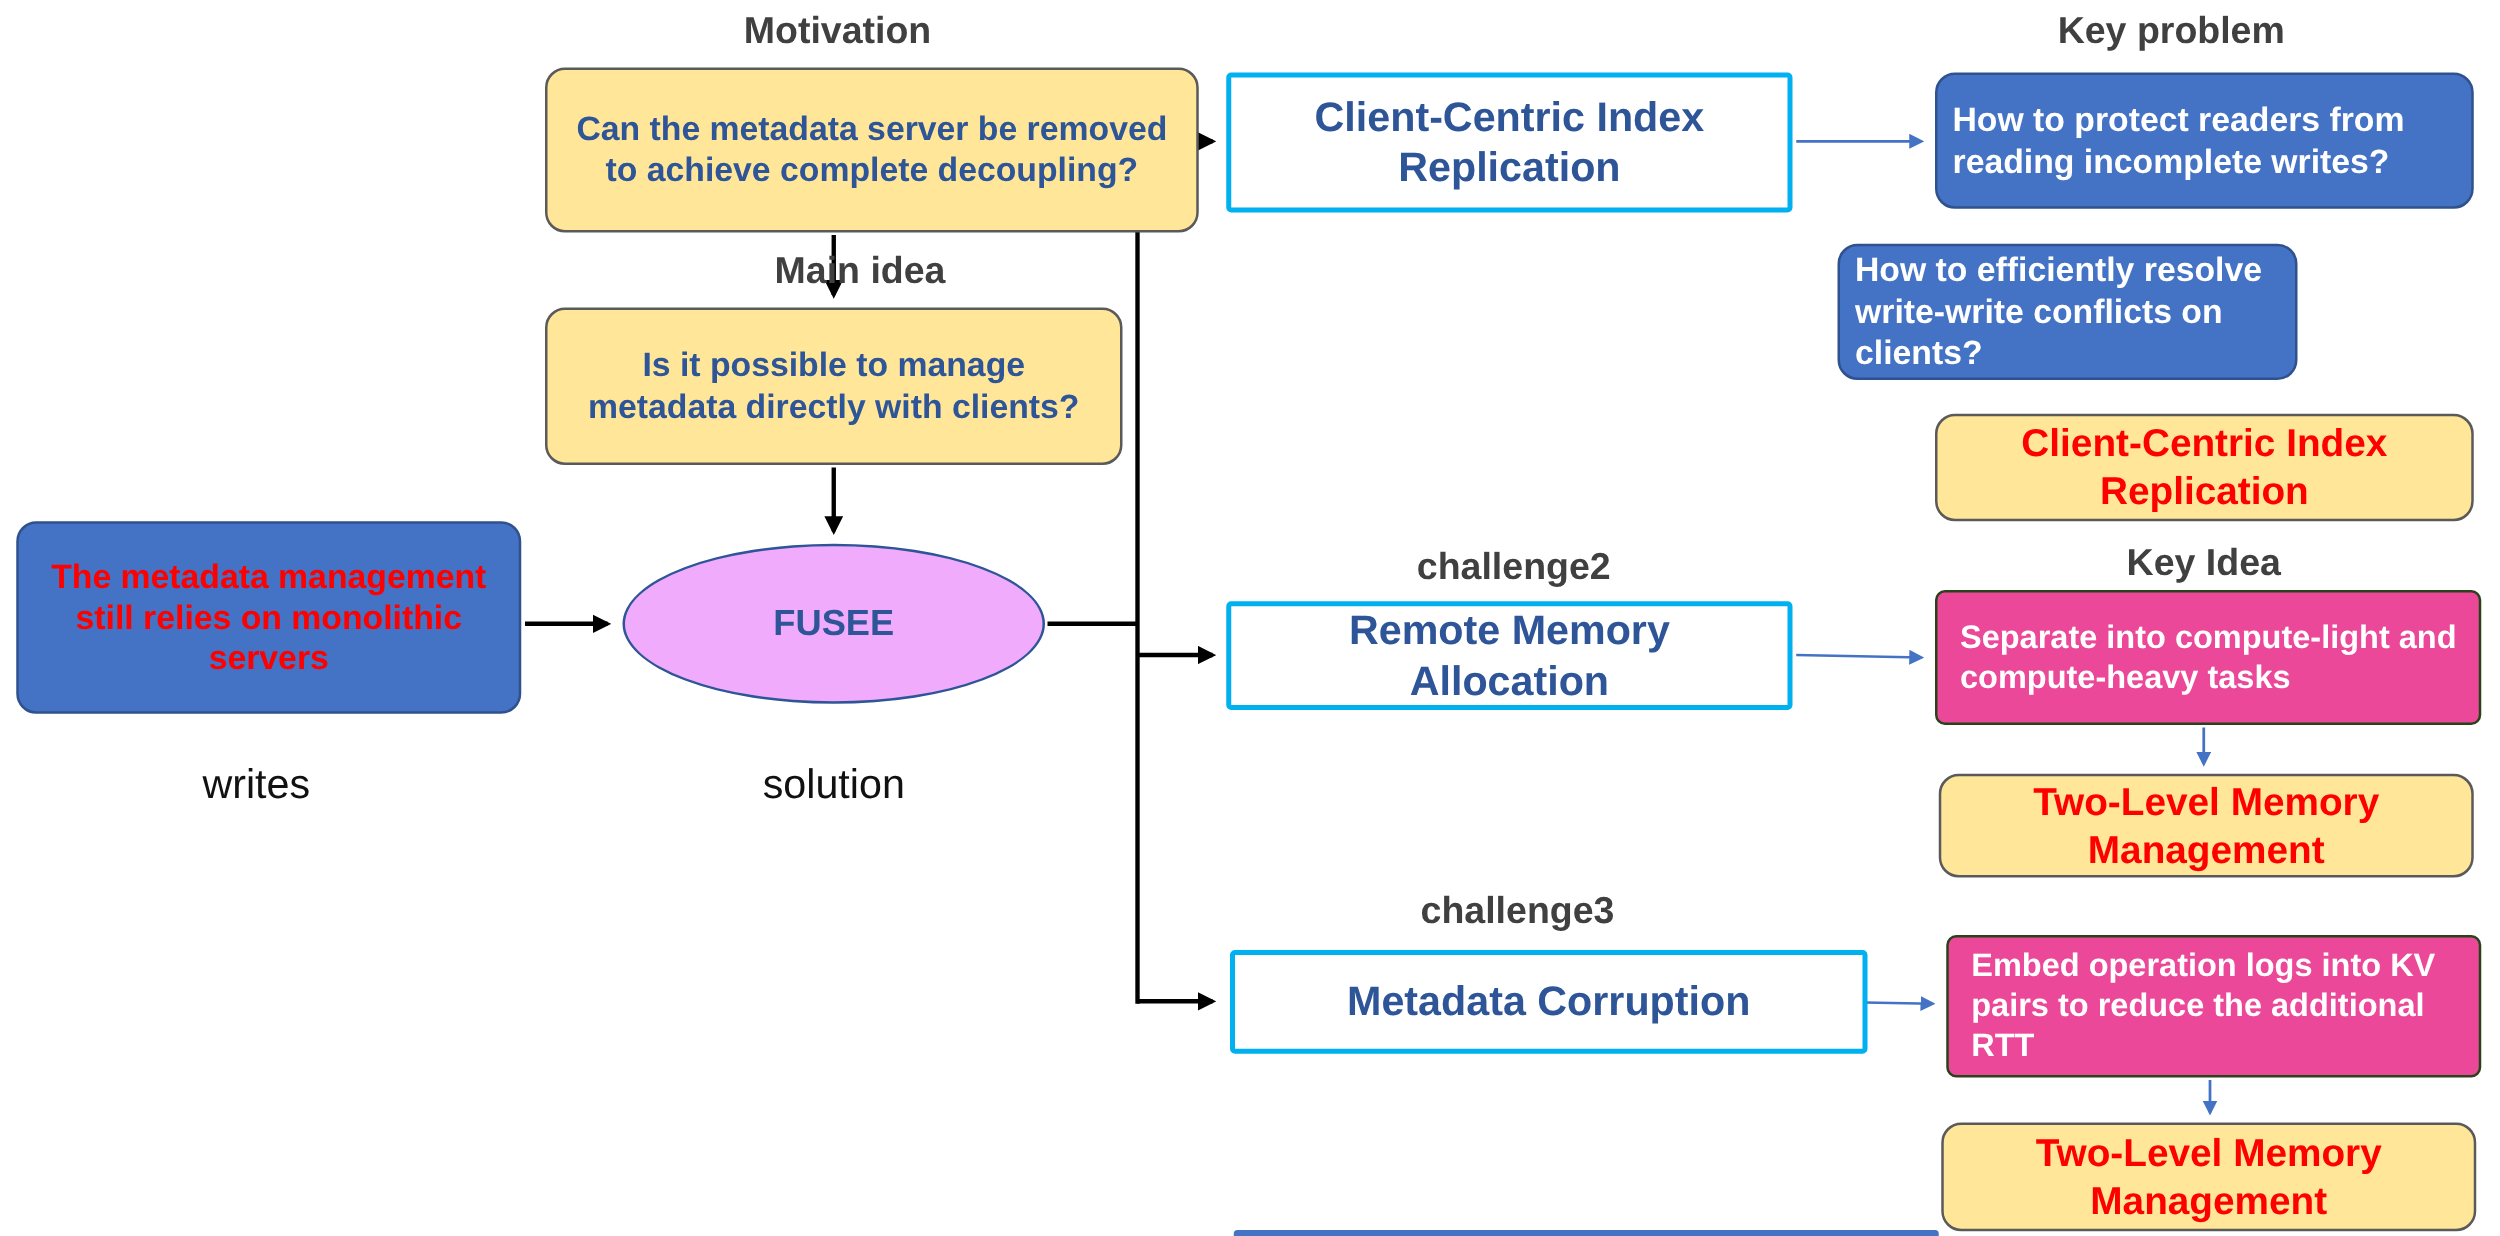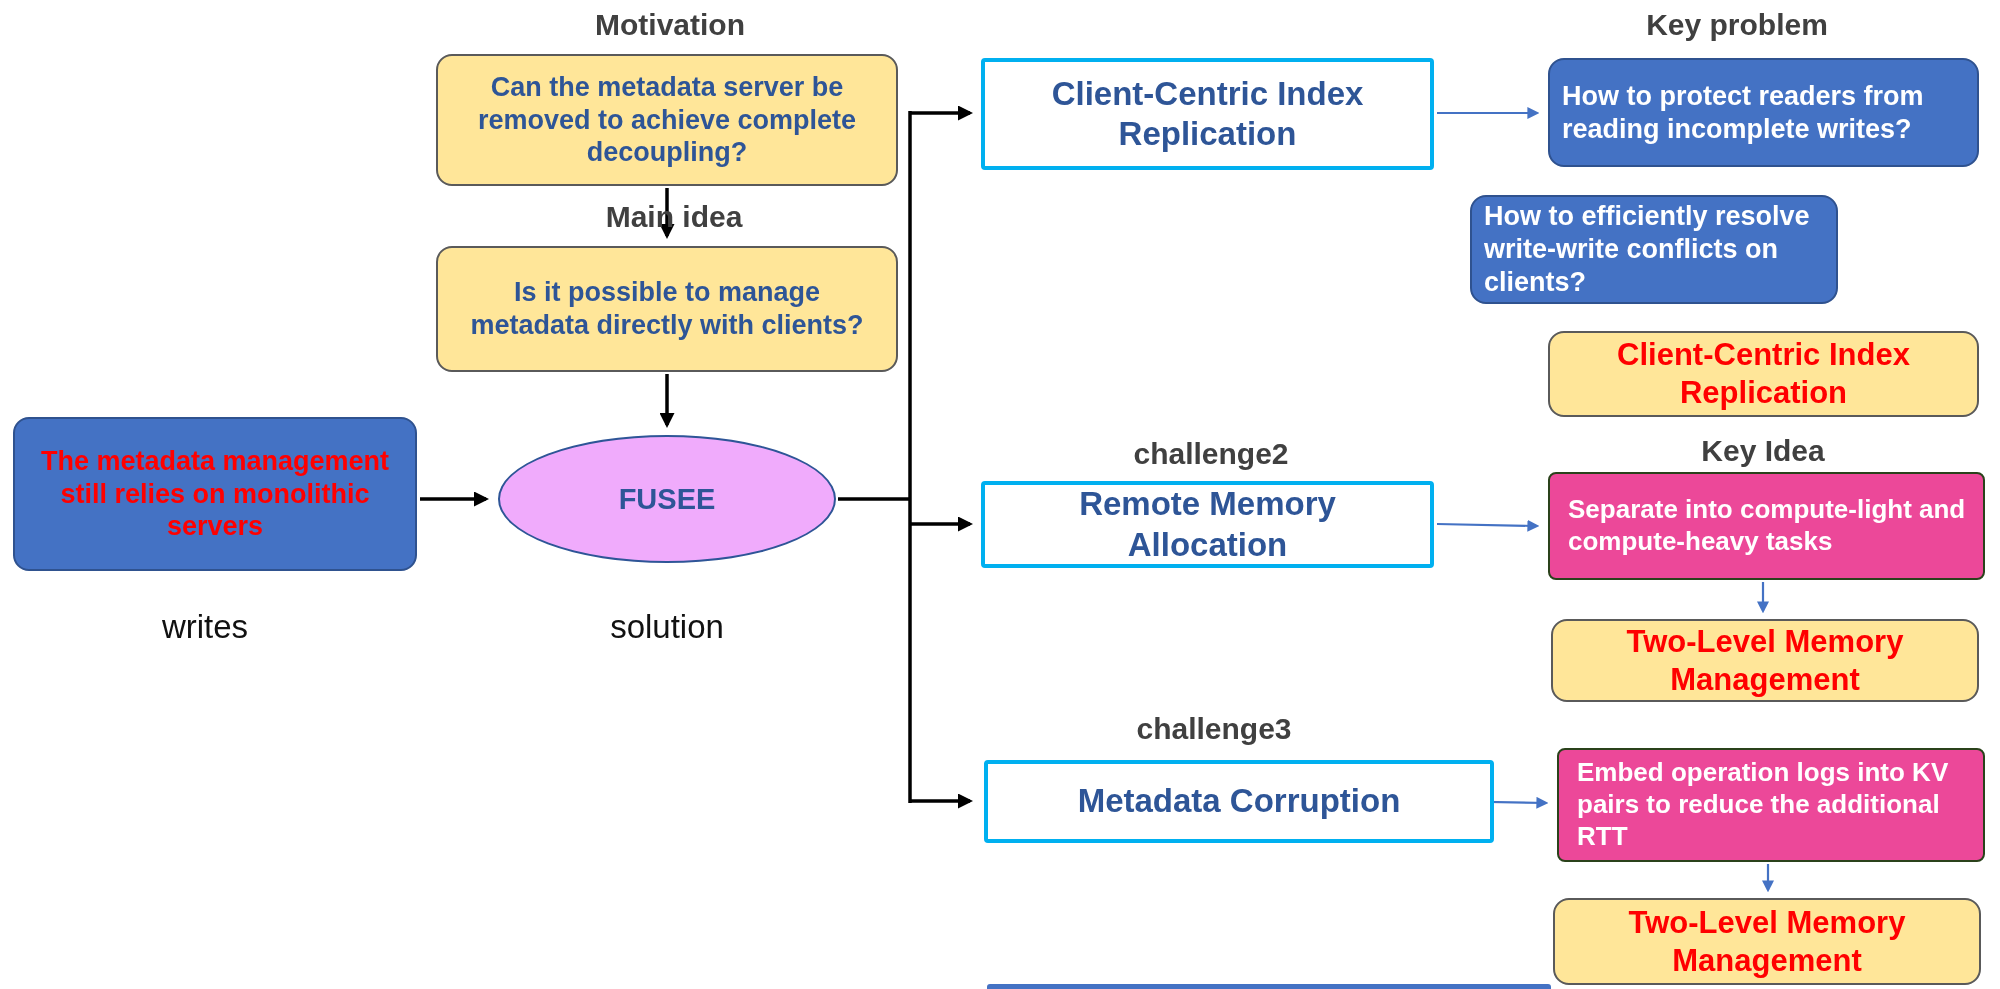--- a/index.html
+++ b/index.html
@@ -101,23 +101,23 @@
 
     <line x1="1437" y1="113" x2="1537" y2="113" stroke="#4472C4" stroke-width="2.2" marker-end="url(#arrowBlue)"></line>
     <line x1="1437" y1="524" x2="1537" y2="526" stroke="#4472C4" stroke-width="2.2" marker-end="url(#arrowBlue)"></line>
     <line x1="1438" y1="801" x2="1546" y2="803" stroke="#4472C4" stroke-width="2.2" marker-end="url(#arrowBlue)"></line>
     <line x1="1763" y1="582" x2="1763" y2="611" stroke="#4472C4" stroke-width="2.2" marker-end="url(#arrowBlue)"></line>
     <line x1="1768" y1="864" x2="1768" y2="890" stroke="#4472C4" stroke-width="2.2" marker-end="url(#arrowBlue)"></line>
   </svg>
 
   <div class="label red-label" style="left:540px;top:8px;width:260px;">Motivation</div>
 
-  <div class="box yellow node" style="left:436px;top:54px;width:462px;height:132px;">Can the metadata server be removed to achieve complete decoupling?</div>
+  <div class="box yellow node" style="left:436px;top:54px;width:523px;height:132px;">Can the metadata server be removed to achieve complete decoupling?</div>
 
-  <div class="label red-label" style="left:544px;top:200px;width:260px;">Main idea</div>
+  <div class="label red-label" style="left:558px;top:200px;width:260px;">Main idea</div>
 
   <div class="box yellow node" style="left:436px;top:246px;width:462px;height:126px;">Is it possible to manage metadata directly with clients?</div>
 
   <div class="box blueBox red-text node" style="left:13px;top:417px;width:404px;height:154px;">The metadata management still relies on monolithic servers</div>
 
   <div class="label black-label" style="left:75px;top:608px;width:260px;">writes</div>
 
   <div class="ellipse node" style="left:498px;top:435px;width:338px;height:128px;">FUSEE</div>
 
   <div class="label black-label" style="left:537px;top:608px;width:260px;">solution</div>

